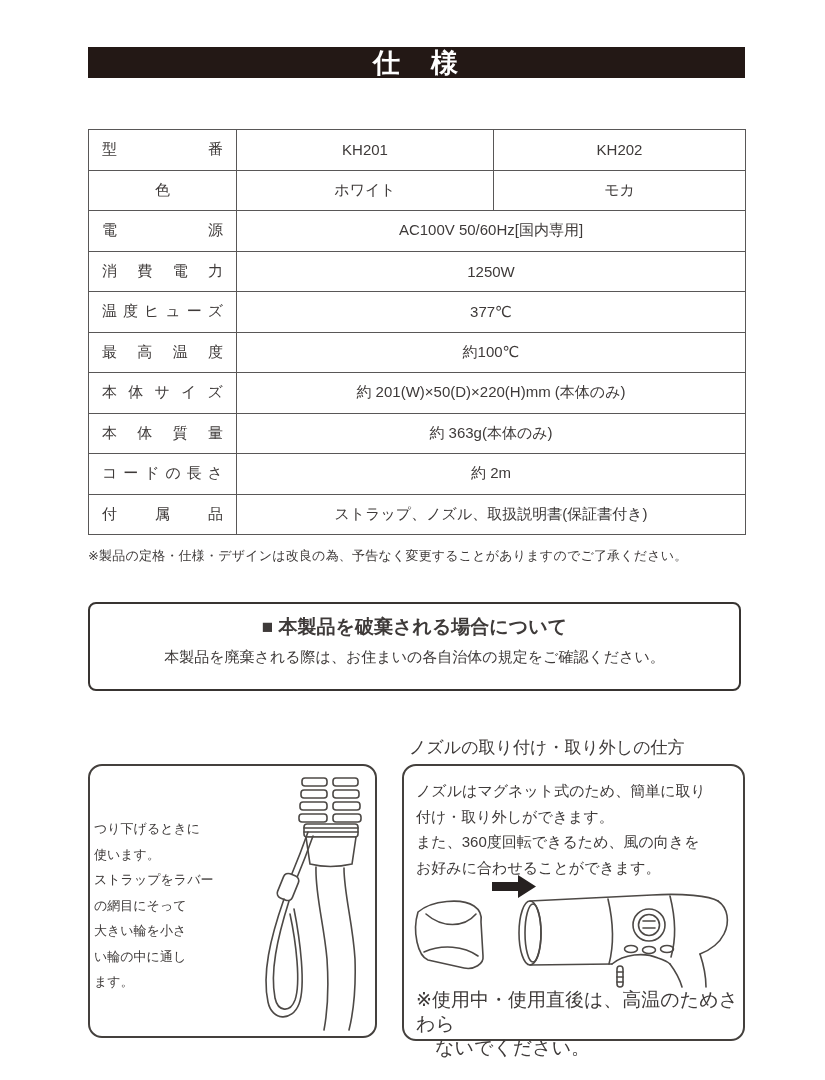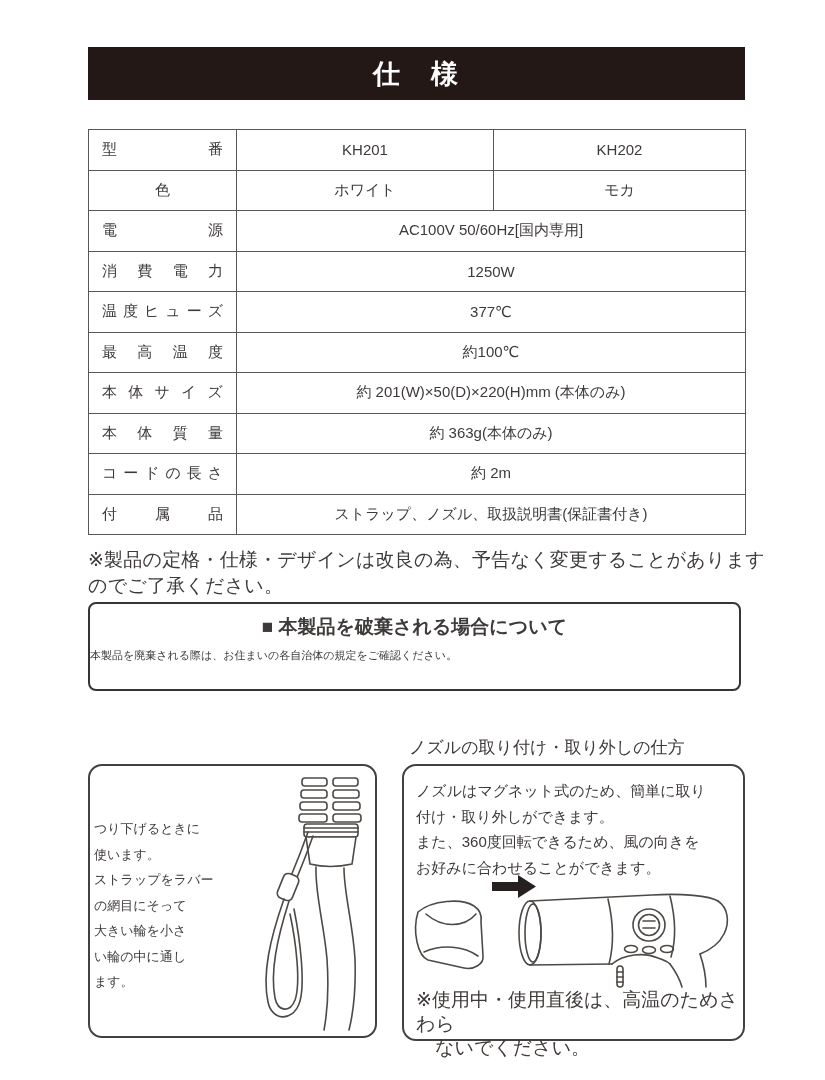--- a/index.html
+++ b/index.html
@@ -1,38 +1,38 @@
 <!DOCTYPE html>
 <html><head>
 <meta charset="utf-8">
 <style>
   html,body{margin:0;padding:0;background:#ffffff;}
   body{font-family:"Liberation Sans","DejaVu Sans",sans-serif;color:#3e3a39;}
   .page{position:relative;width:825px;height:1080px;background:#ffffff;overflow:hidden;}
 
   
-  .header-bar{position:absolute;left:88px;top:47px;width:657px;height:53px;
+  .header-bar{position:absolute;left:88px;top:47px;width:657px;height:31px;
     background:#231815;display:flex;align-items:center;justify-content:center;}
   .header-bar .title{color:#ffffff;font-size:27px;font-weight:bold;letter-spacing:2px;}
 
   
   table.spec{position:absolute;left:88px;top:129px;width:657px;border-collapse:collapse;table-layout:fixed;}
   table.spec td{border:1.5px solid #595757;height:39.5px;font-size:15px;padding:0;vertical-align:middle;}
   td.lbl .jl{padding:0 13px;}
   [data-justify]{display:flex;justify-content:space-between;align-items:center;}
   [data-justify].single{justify-content:center;}
   td.val{text-align:center;}
 
-  .table-note{position:absolute;left:88px;top:547px;width:680px;font-size:19px;letter-spacing:0.2px;}
+  .table-note{position:absolute;left:88px;top:547px;width:680px;font-size:13px;letter-spacing:0.2px;}
 
   
   .disposal-box{position:absolute;left:88px;top:602px;width:653px;height:89px;
     border:2px solid #383431;border-radius:8px;box-sizing:border-box;}
   .disposal-title{margin-top:10px;text-align:center;font-size:19px;font-weight:bold;}
-  .disposal-body{margin-top:8px;font-size:11px;}
+  .disposal-body{margin-top:8px;text-align:center;font-size:15px;}
 
   
   .section-heading{position:absolute;font-size:17px;}
   .strap-heading{left:96px;top:736px;}
   .nozzle-heading{left:409px;top:736px;}
 
   .round-box{position:absolute;border:2px solid #44403d;border-radius:14px;box-sizing:border-box;background:#fff;}
   .strap-box{left:88px;top:764px;width:289px;height:274px;}
   .nozzle-box{left:402px;top:764px;width:343px;height:277px;}
 

